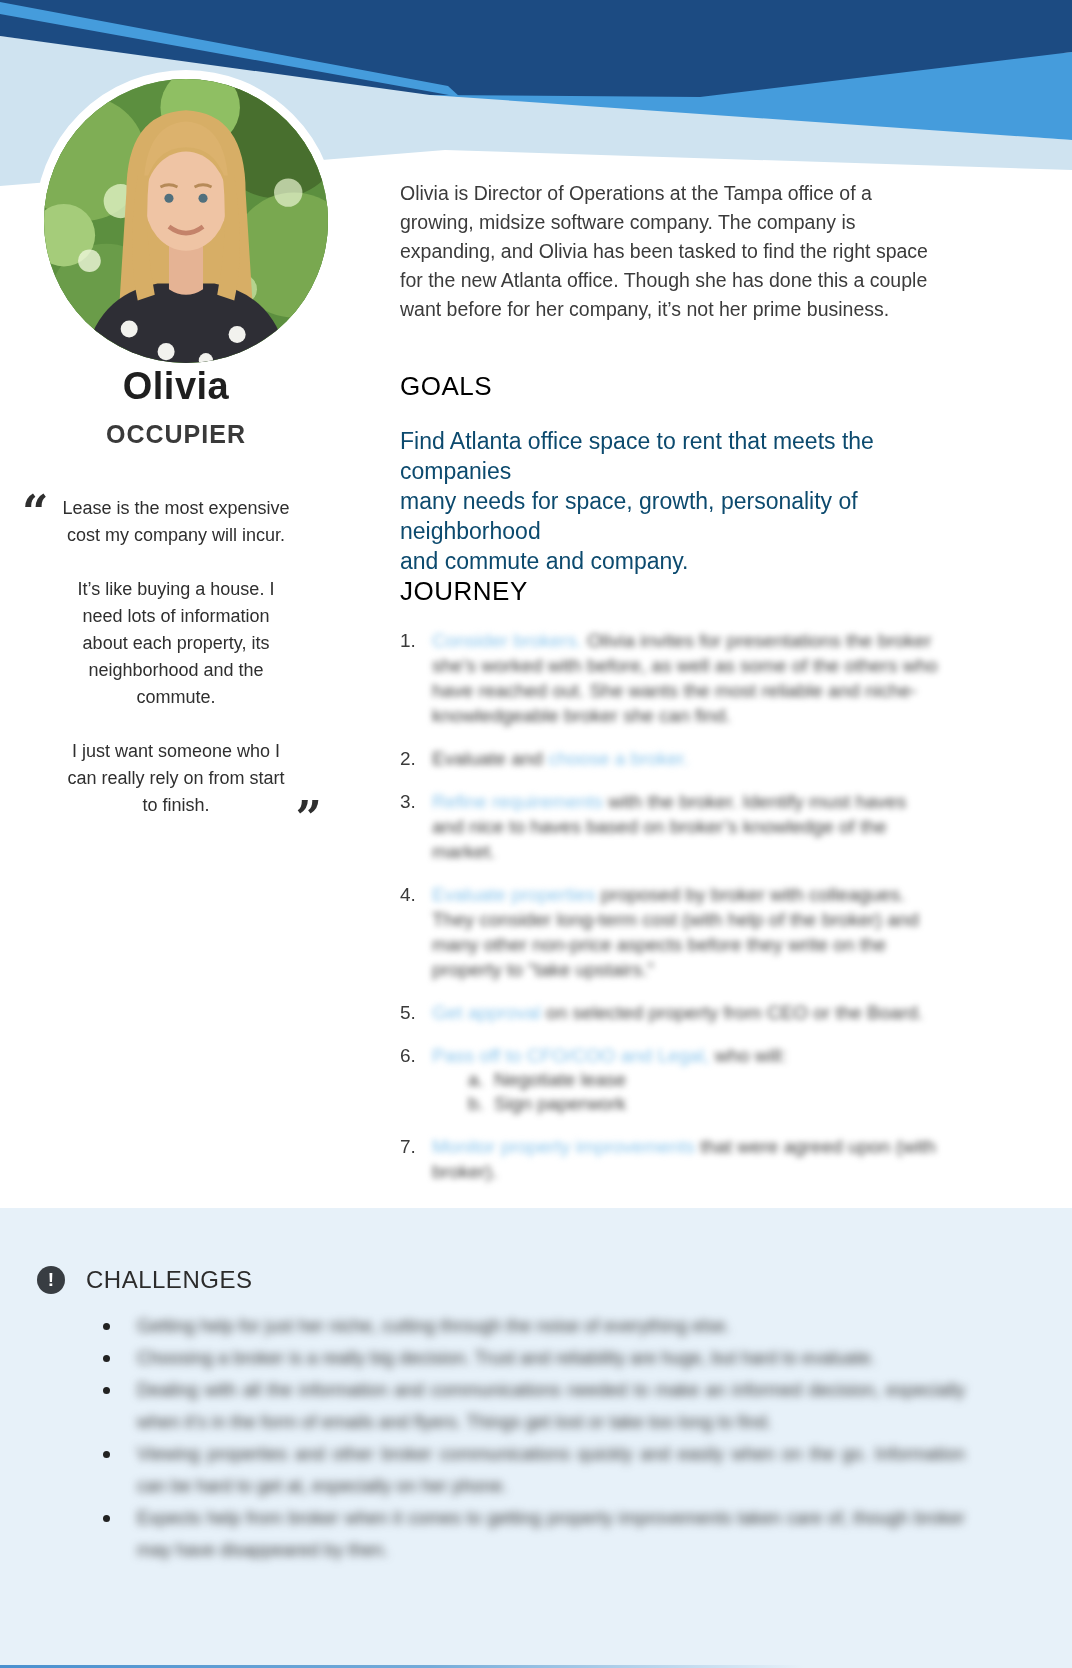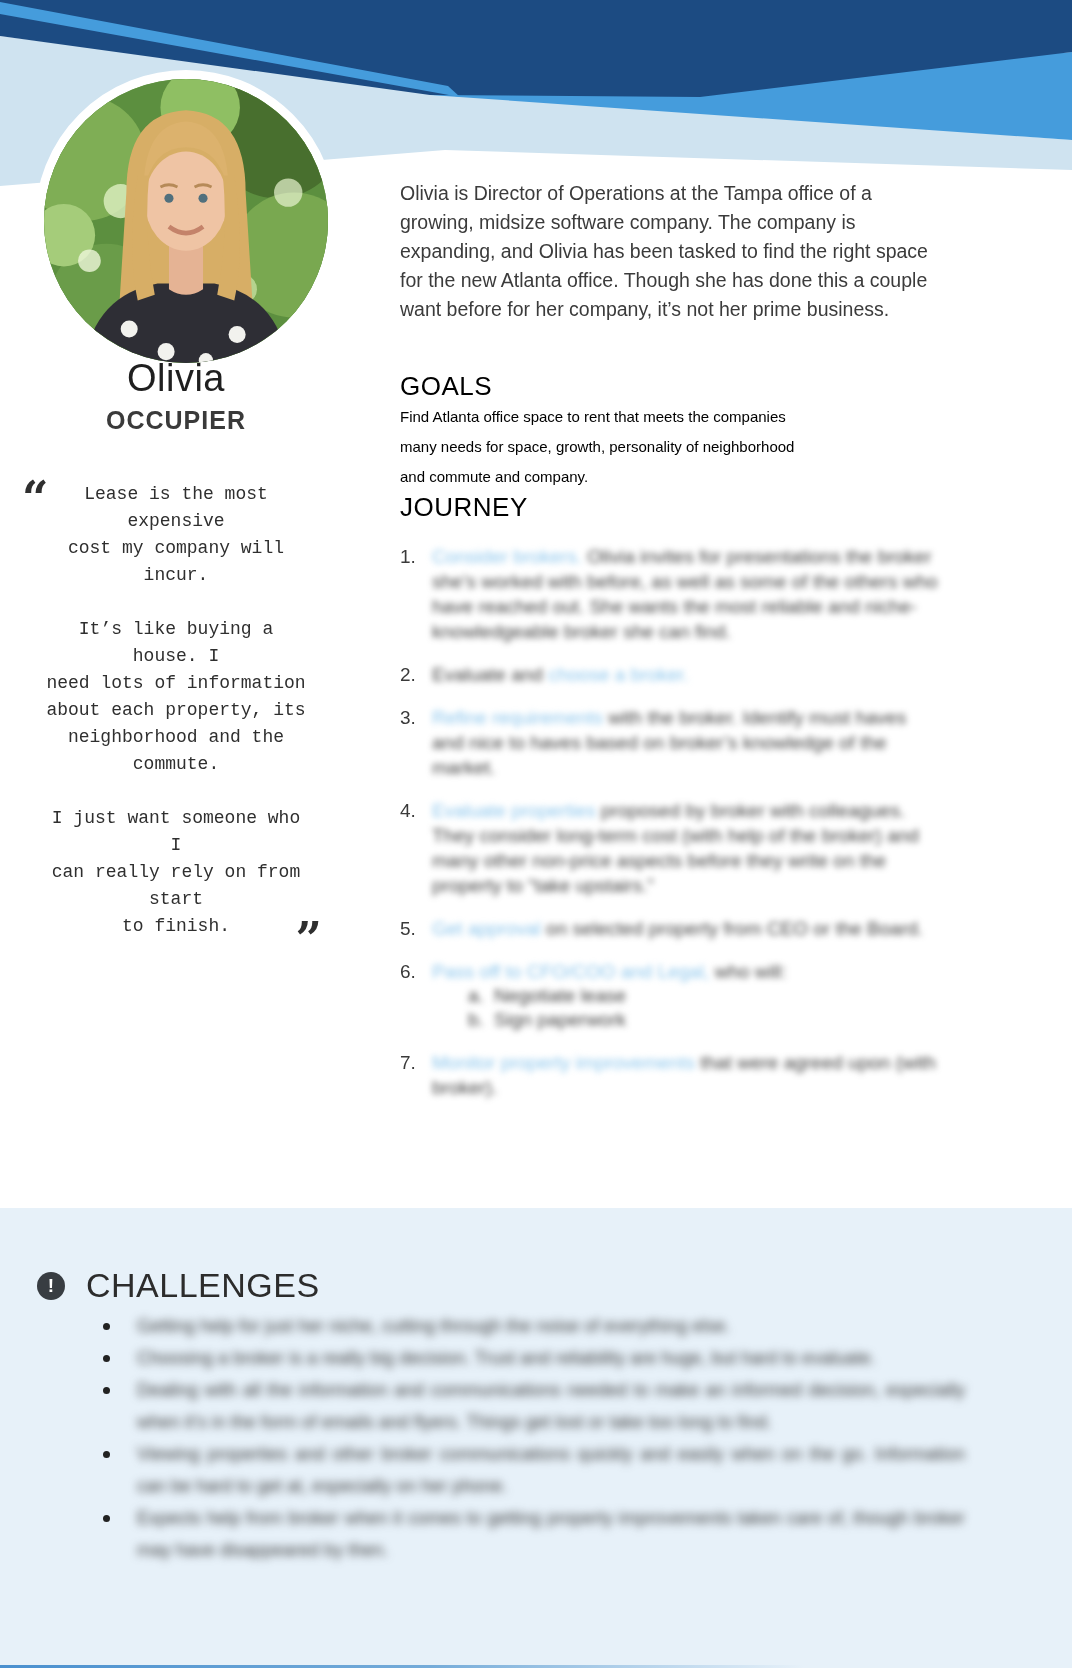--- a/index.html
+++ b/index.html
@@ -10,34 +10,34 @@
   
   .banner { position:absolute; left:0; top:0; width:1072px; height:250px; }
   
   .photo-wrap {
     position:absolute; left:35px; top:70px; width:284px; height:284px;
     border:9px solid #ffffff; border-radius:50%; overflow:hidden; background:#6a9c49;
   }
   .photo-wrap svg { display:block; width:100%; height:100%; }
   
   .left-col { position:absolute; left:25px; top:353px; width:302px; text-align:center; }
-  .persona-name { margin:4px; font-size:38px; font-weight:normal; color:#1f1f1f; letter-spacing:0.5px; }
+  .persona-name { margin:12px; font-size:38px; font-weight:bold; color:#1f1f1f; letter-spacing:0.5px; }
   .persona-role { margin-top:6px; font-size:25px; color:#3a3a3a; letter-spacing:1px;font-weight:bold; }
   .quote { position:relative; margin:46px auto 0; width:264px; font-size:18px; line-height:27px; color:#2f2f2f; }
-  .quote p { margin:0 0 27px 0;font-family:Liberation Mono, monospace; }
+  .quote p { margin:0 0 27px 0; }
   .quote p:last-child { margin-bottom:0; }
   .qmark { position:absolute; font-size:46px; font-weight:bold; color:#2f2f2f; line-height:1; font-family:"DejaVu Serif", serif; }
   .q-open  { left:-22px; top:-6px; }
   .q-close { right:-14px; bottom:-22px; }
   
   .right-col { position:absolute; left:400px; top:179px; width:540px; }
   .bio { font-size:19.5px; line-height:29px; color:#3b3b3b; }
   .sec-heading { margin:0; font-size:26px; font-weight:400; color:#000000; letter-spacing:0.5px; }
   .goals-heading { margin-top:47px; }
-  .goals-body { margin-top:0; font-size:15px; line-height:30px; color:#000000; }
+  .goals-body { margin-top:24px; font-size:23px; line-height:30px; color:#0c4a6e; }
   .journey-heading { }
   .journey-list { margin:21px 0 0 0; padding:0; list-style:none; font-size:19px; line-height:25px; }
   .journey-list li { display:flex; margin:0 0 18px 0; }
   .j-num { flex:0 0 32px; color:#3a3a3a; }
   .j-text { flex:1 1 auto; max-width:506px; color:#3f3f3f; }
   .blur3 { filter:blur(3px); }
   .blur4 { filter:blur(4.5px); }
   .j-link { color:#8ac5ec; }
   .j-sub { margin-top:1px; }
   .j-subline { display:flex; padding-left:36px; line-height:24px; }
@@ -45,21 +45,21 @@
   
   .challenges {
     position:absolute; left:0; top:1208px; width:1072px; height:460px;
     background:#e7f1f9;
   }
   .ch-head { position:absolute; left:37px; top:58px; display:flex; align-items:center; }
   .ch-icon {
     width:28px; height:28px; border-radius:50%; background:#383d42;
     color:#ffffff; font-size:19px; font-weight:bold; text-align:center; line-height:28px;
   }
-  .ch-title { margin-left:21px; font-size:34px; font-weight:400; color:#2c2c2c; letter-spacing:0.5px;text-align:center; }
+  .ch-title { margin-left:21px; font-size:24px; font-weight:400; color:#2c2c2c; letter-spacing:0.5px;text-align:center; }
   .ch-list { position:absolute; left:103px; top:102px; width:862px; margin:0; padding:0; list-style:none; }
   .ch-list li { position:relative; padding-left:34px; font-size:18px; line-height:32px; color:#3f3f3f; }
   .ch-dot { position:absolute; left:0; top:13px; width:7px; height:7px; border-radius:50%; background:#222222; }
   .ch-text { display:block; text-align:justify; }
   
   .bottom-bar {
     position:absolute; left:0; bottom:0; width:1072px; height:3px;
     background:linear-gradient(90deg, #4a90cf 0%, #74abd9 40%, rgba(231,241,249,0) 75%);
   }
 </style>

